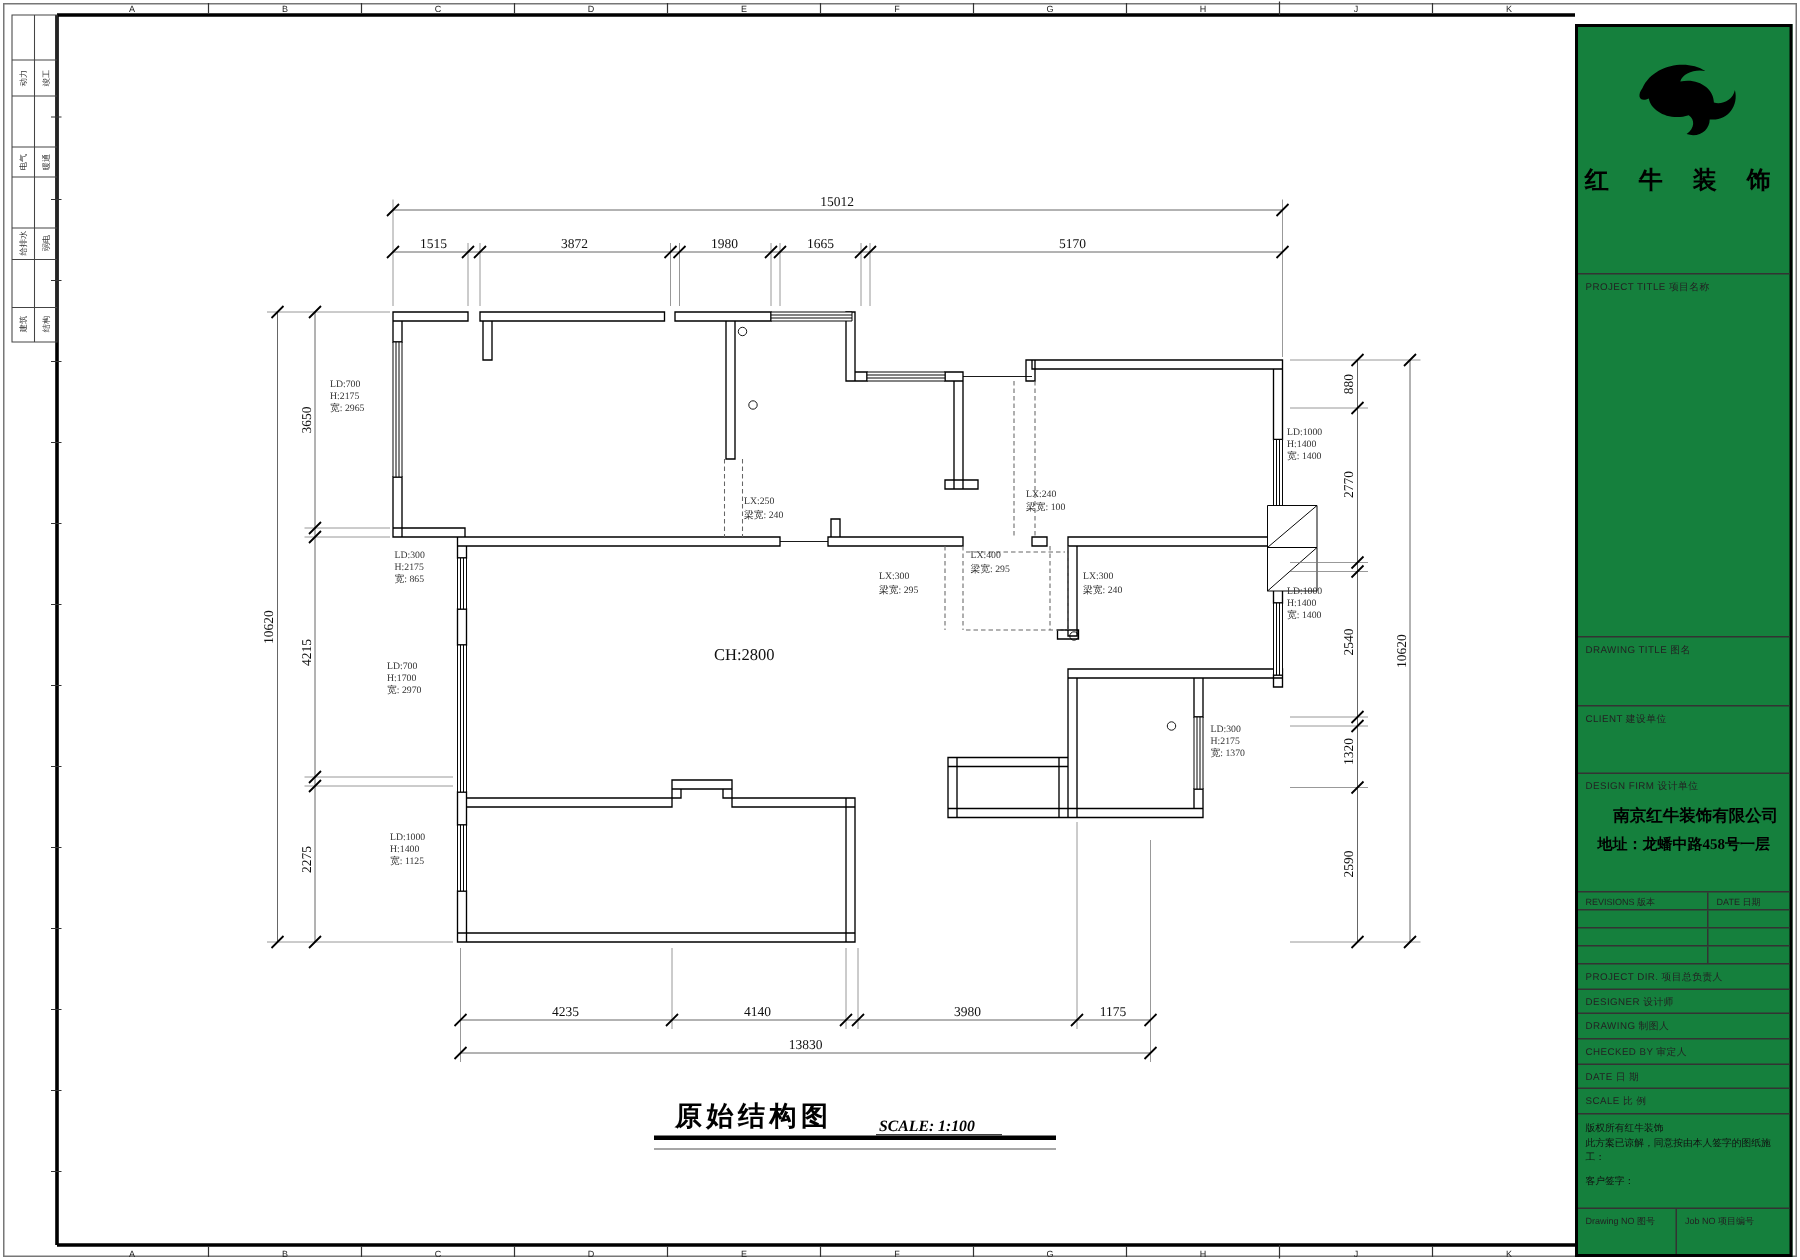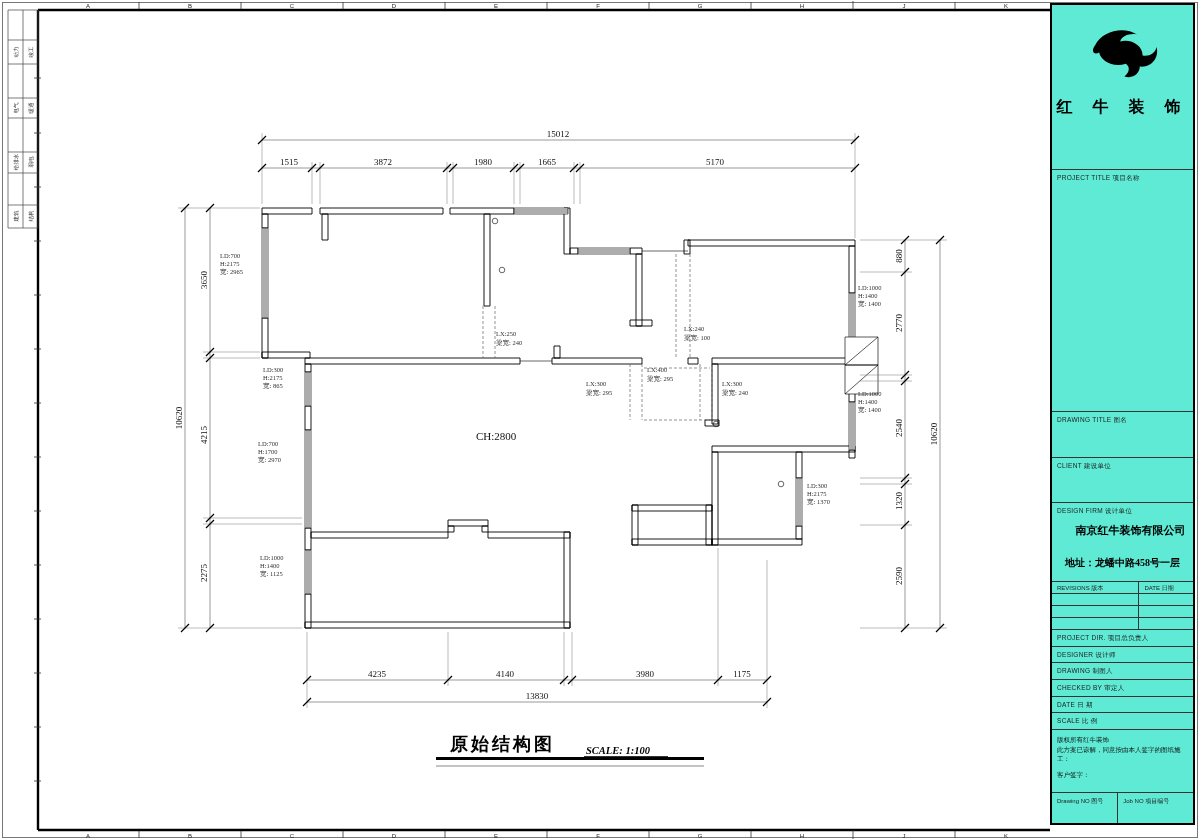--- a/index.html
+++ b/index.html
@@ -20,36 +20,36 @@
   .strip{stroke:#444;stroke-width:0.7;fill:none;}
   .gridtick{stroke:#333;stroke-width:0.8;}
   .dim{font:9px "Liberation Serif",serif;fill:#111;text-anchor:middle;}
   .lbl{font:6.5px "Liberation Serif",serif;fill:#333;}
   .ch{font:11px "Liberation Serif",serif;fill:#111;}
   .gridl{font:6px "Liberation Sans",sans-serif;fill:#222;text-anchor:middle;}
   .vtx{font:5.5px "Liberation Sans",sans-serif;fill:#333;text-anchor:middle;}
   .ptitle{font:18px "Liberation Serif",serif;font-weight:bold;fill:#000;letter-spacing:3px;}
   .pscale{font:10.5px "Liberation Serif",serif;font-style:italic;font-weight:bold;fill:#000;}
   
-  .tb{position:absolute;left:1050px;top:3px;width:141px;height:818px;border:2px solid #000;
-      background:#5eead4;display:flex;flex-direction:column;font-family:"Liberation Sans",sans-serif;}
+  .tb{position:absolute;left:1050px;top:16px;width:141px;height:818px;border:2px solid #000;
+      background:#15803d;display:flex;flex-direction:column;font-family:"Liberation Sans",sans-serif;}
   .tb-sec{border-bottom:1px solid #333;position:relative;box-sizing:border-box;}
   .tb-lab{font-size:6.5px;color:#222;padding:4px 0 0 5px;display:block;letter-spacing:0.3px;}
   .tb-logo{height:165px;}
   .tb-logo svg{display:block;margin:14px auto 0 auto;}
   .brand{text-align:center;font-family:"Liberation Serif",serif;font-size:16px;font-weight:600;
          letter-spacing:8px;color:#000;margin-top:8px;white-space:nowrap;}
   .h-proj{height:242px;}
   .h-draw{height:46px;}
   .h-client{height:45px;}
   .h-firm{height:79px;}
   .company{text-align:center;font-family:"Liberation Serif",serif;font-size:11px;font-weight:700;
            color:#000;margin-top:7px;padding-left:16px;}
   .address{text-align:center;font-family:"Liberation Serif",serif;font-size:10px;font-weight:700;
-           color:#000;margin-top:18px;}
+           color:#000;margin-top:5px;}
   .rev{height:48px;display:flex;flex-direction:column;border-bottom:1px solid #333;box-sizing:border-box;}
   .rev-row{flex:1;display:flex;border-bottom:1px solid #333;box-sizing:border-box;}
   .rev-row:last-child{border-bottom:none;}
   .rev-c1{width:62%;border-right:1px solid #333;box-sizing:border-box;font-size:6px;color:#222;
           padding:2px 0 0 5px;}
   .rev-c2{flex:1;font-size:6px;color:#222;padding:2px 0 0 5px;}
   .tb-row{height:16.66px;border-bottom:1px solid #333;box-sizing:border-box;font-size:6.5px;
           color:#222;padding:4px 0 0 5px;letter-spacing:0.3px;}
   .tb-copy{height:63px;border-bottom:1px solid #333;box-sizing:border-box;font-size:6.5px;
            color:#111;padding:5px 4px 0 5px;line-height:1.5;}

